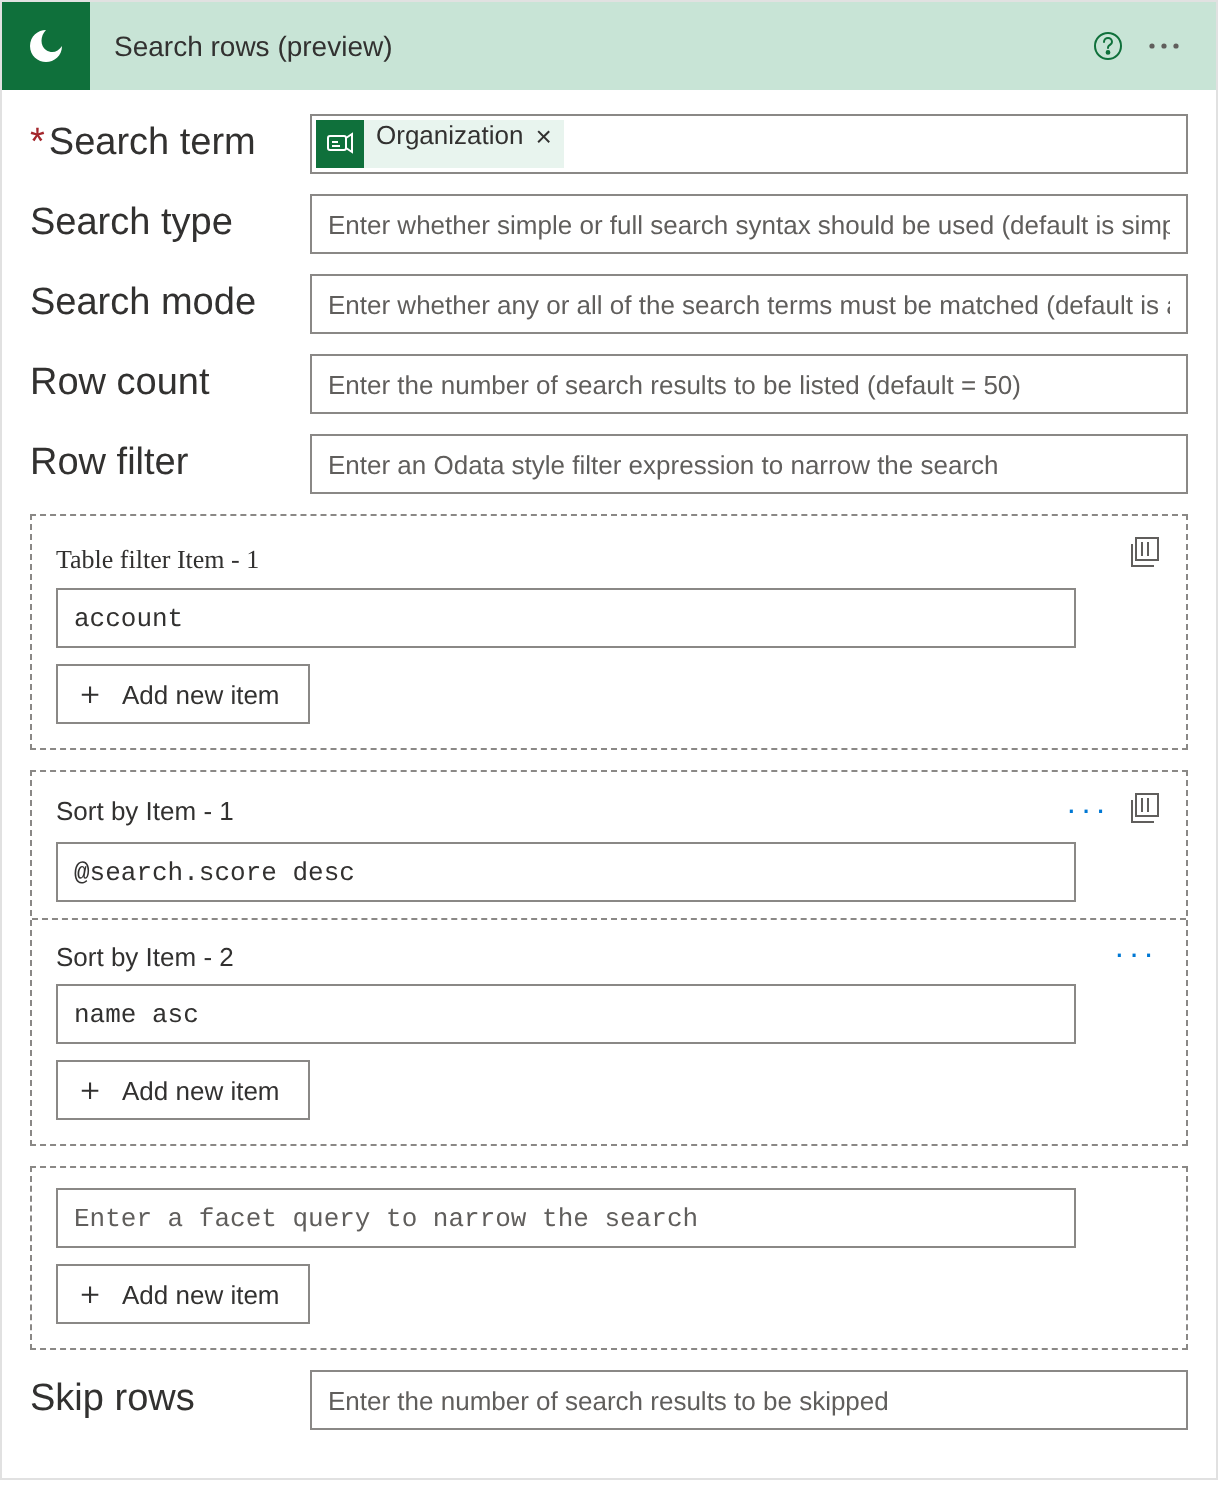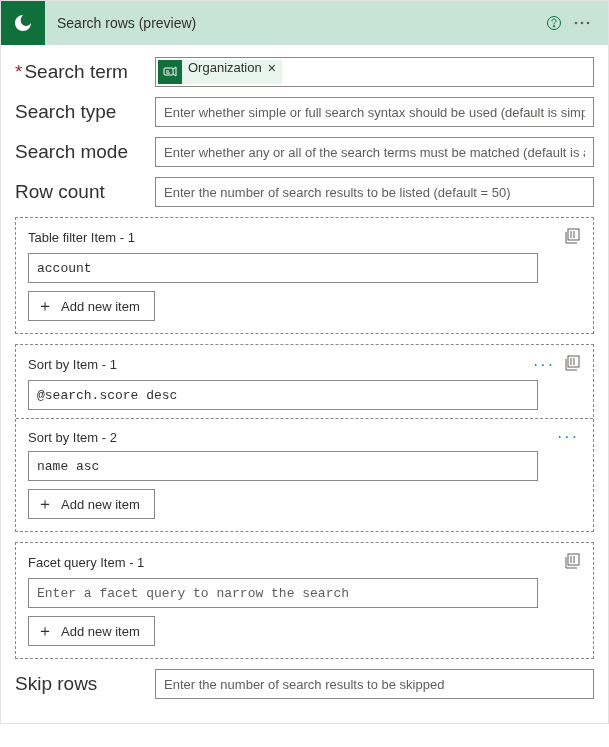--- a/index.html
+++ b/index.html
@@ -174,22 +174,23 @@
       padding: 0 2px;
       line-height: 1;
     }
     .group-actions .array-icon {
       cursor: pointer;
       color: #605e5c;
     }
     .top-actions {
       display: flex;
       justify-content: space-between;
-      align-items: center;
+      align-items: flex-end;
       margin-bottom: 6px;
+      font-family: Liberation Serif, serif;
     }
     .add-btn {
       border: 1px solid #8a8886;
       background: #fff;
       height: 30px;
       padding: 0 14px 0 8px;
       display: inline-flex;
       align-items: center;
       font-size: 13px;
       color: #323130;
@@ -267,20 +268,26 @@
       </div>
     </div>
 
     <div class="row">
       <div class="label">Row count</div>
       <div class="field">
         <input type="text" placeholder="Enter the number of search results to be listed (default = 50)" style="">
       </div>
     </div>
 
+    <div class="row">
+      <div class="label">Row filter</div>
+      <div class="field">
+        <input type="text" placeholder="Enter an Odata style filter expression to narrow the search" style="">
+      </div>
+    </div>
 
     <div class="group">
       <div class="top-actions">
         <div>
           <div class="item-label">Table filter Item - 1</div>
         </div>
         <div class="group-actions">
           <span class="array-icon">
             <svg width="16" height="16" viewBox="0 0 16 16" fill="none">
               <rect x="3" y="1" width="11" height="11" stroke="#605e5c" stroke-width="1" fill="none"></rect>
@@ -328,34 +335,20 @@
       <div class="item-input">
         <input type="text" value="name asc" style="">
       </div>
       <button class="add-btn">
         <span class="plus">＋</span>
         <span>Add new item</span>
       </button>
     </div>
 
     <div class="group">
-      <div class="top-actions">
-        <div>
-          <div class="item-label">Facet query Item - 1</div>
-        </div>
-        <div class="group-actions">
-          <span class="array-icon">
-            <svg width="16" height="16" viewBox="0 0 16 16" fill="none">
-              <rect x="3" y="1" width="11" height="11" stroke="#605e5c" stroke-width="1" fill="none"></rect>
-              <path d="M6 3 L6 10 M9 3 L9 10" stroke="#605e5c" stroke-width="1"></path>
-              <path d="M1 4 L1 15 L12 15" stroke="#605e5c" stroke-width="1" fill="none"></path>
-            </svg>
-          </span>
-        </div>
-      </div>
       <div class="item-input">
         <input type="text" placeholder="Enter a facet query to narrow the search" style="">
       </div>
       <button class="add-btn">
         <span class="plus">＋</span>
         <span>Add new item</span>
       </button>
     </div>
 
     <div class="row">

